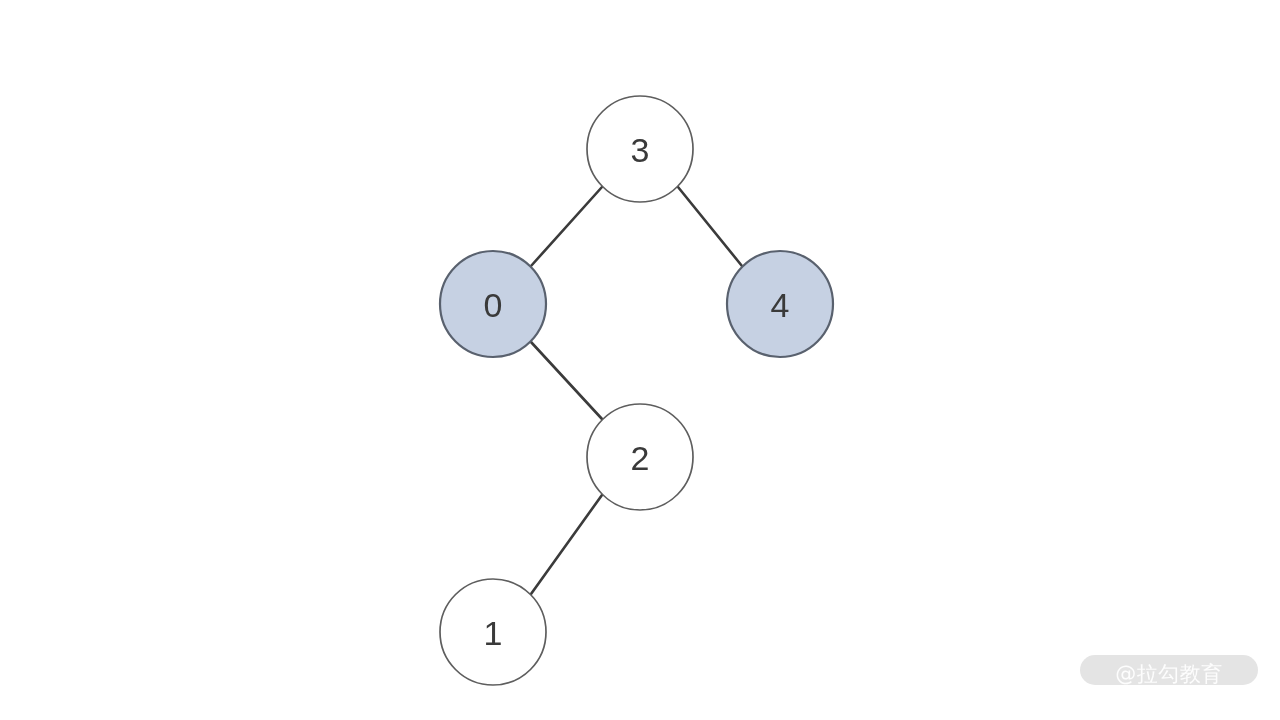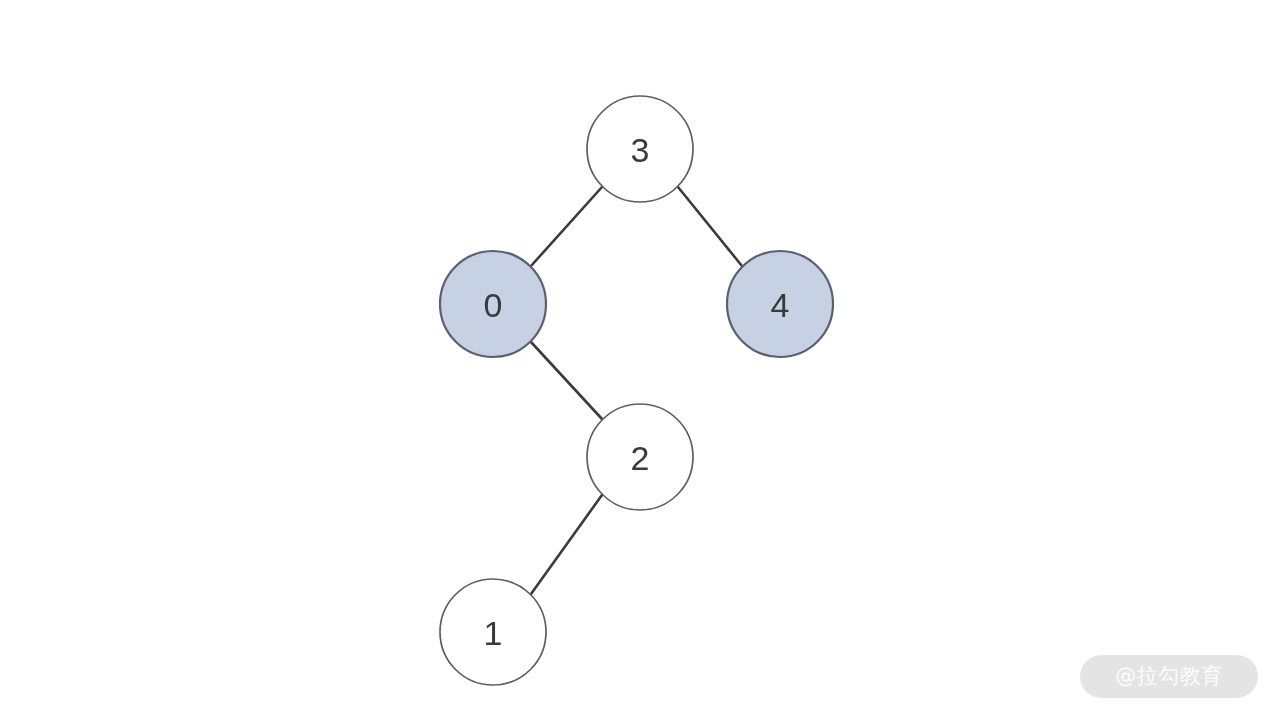--- a/index.html
+++ b/index.html
@@ -44,25 +44,25 @@
     font-size: 34px;
     text-anchor: middle;
     dominant-baseline: central;
     font-weight: 400;
   }
   .watermark-pill {
     position: absolute;
     left: 1080px;
     top: 655px;
     width: 178px;
-    height: 43px;
+    height: 30px;
     border-radius: 22px;
     background: #e4e4e4;
     display: flex;
-    align-items: center;
+    align-items: flex-end;
     justify-content: center;
     box-sizing: border-box;
   }
   .watermark-text {
     color: #fdfdfd;
     font-family: "DejaVu Sans", sans-serif;
     font-size: 21px;
     letter-spacing: 0.5px;
     line-height: 1;
     white-space: nowrap;

